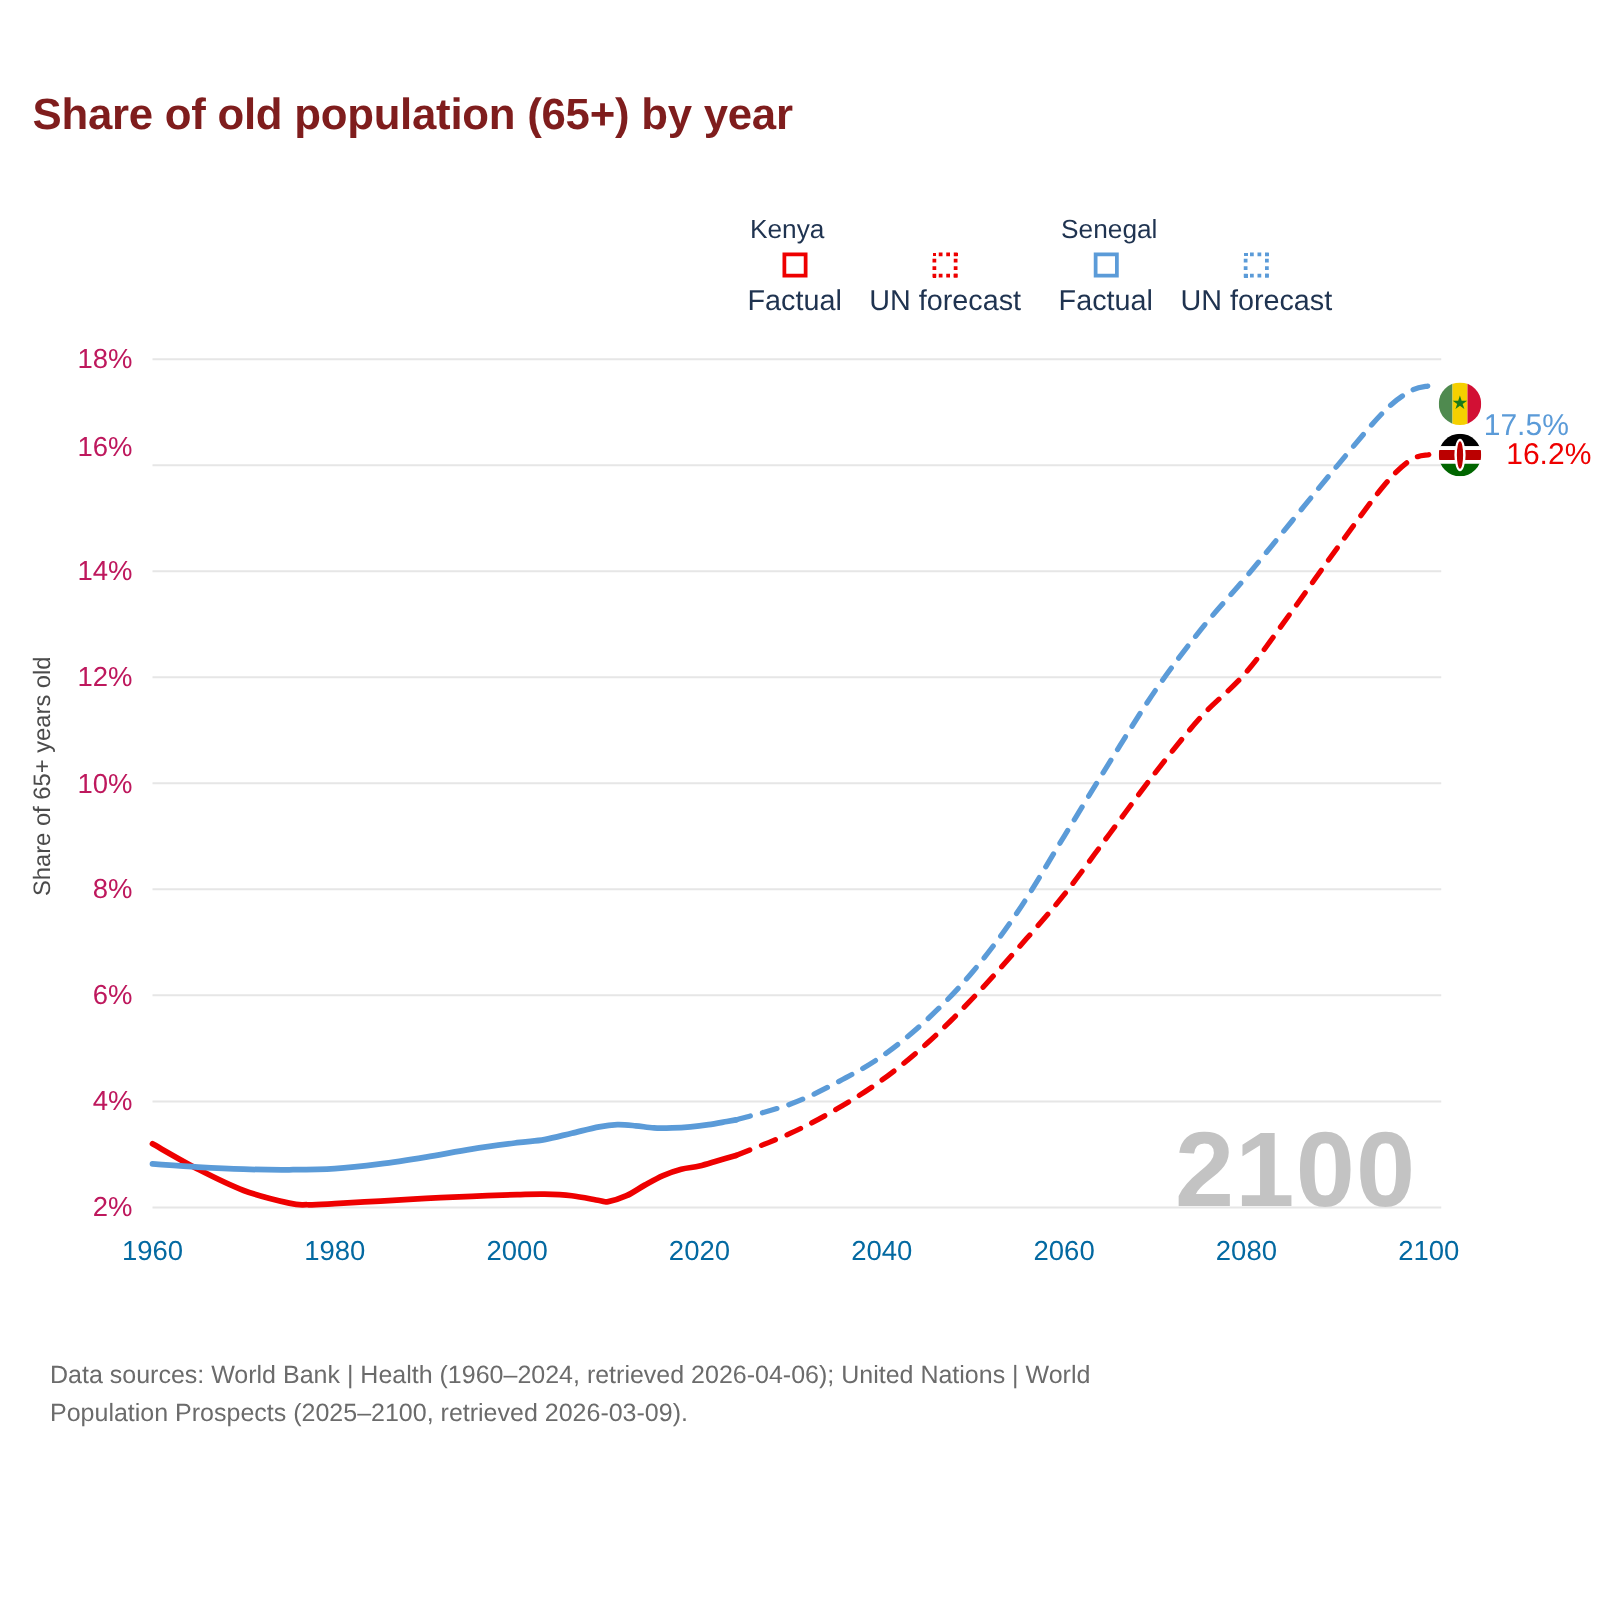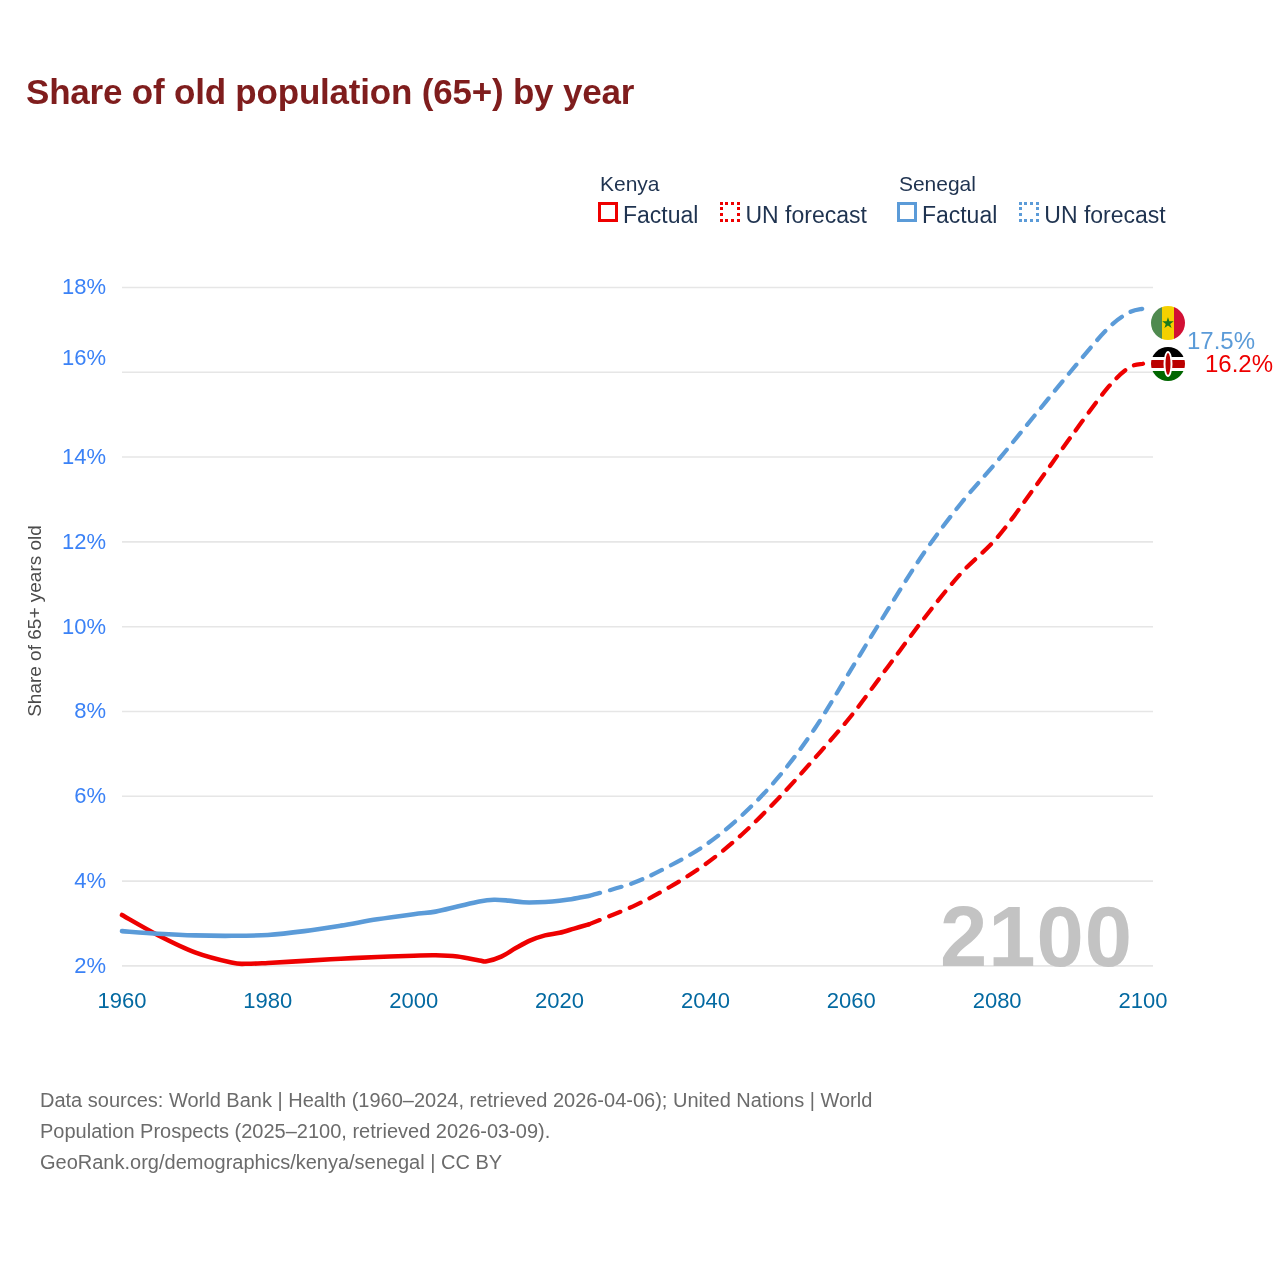--- a/index.html
+++ b/index.html
@@ -56,21 +56,22 @@
     white-space: nowrap;
   }
   .legend-entries {
     display: flex;
     flex-direction: row;
     align-items: center;
     gap: 22px;
   }
   .legend-entry {
     display: flex;
-    flex-direction: row;
+    flex-direction: column;
+    align-items: center;
     gap: 5px;
     white-space: nowrap;
   }
   .legend-swatch {
     width: 20px;
     height: 20px;
     box-sizing: border-box;
     background: transparent;
   }
   .legend-swatch.solid-red   { border: 3px solid #ee0000; }
@@ -100,21 +101,21 @@
     font-size: 19px;
     color: #4b4b4b;
     white-space: nowrap;
   }
   .ytick-label {
     position: absolute;
     right: 0;
     width: 70px;
     text-align: right;
     font-size: 22px;
-    color: #3b82f6;
+    color: #be185d;
     transform: translateY(-50%);
   }
   .xtick-label {
     position: absolute;
     top: 988px;
     width: 120px;
     text-align: center;
     font-size: 22px;
     color: #0369a1;
     transform: translateX(-60px);
@@ -258,16 +259,15 @@
           </span>
           <span style="position:absolute;left:50%;top:50%;transform:translate(-50%,-50%);width:9px;height:26px;border-radius:50%;background:#bb0000;border:2px solid #ffffff;box-sizing:border-box"></span>
         </span>
         <span class="end-value ken">16.2%</span>
       </div>
     </div>
 
   <div class="footer">
     <div>Data sources: World Bank | Health (1960–2024, retrieved 2026-04-06); United Nations | World</div>
     <div>Population Prospects (2025–2100, retrieved 2026-03-09).</div>
-    <div>GeoRank.org/demographics/kenya/senegal | CC BY</div>
   </div>
 
 </div>
 
 </body></html>

